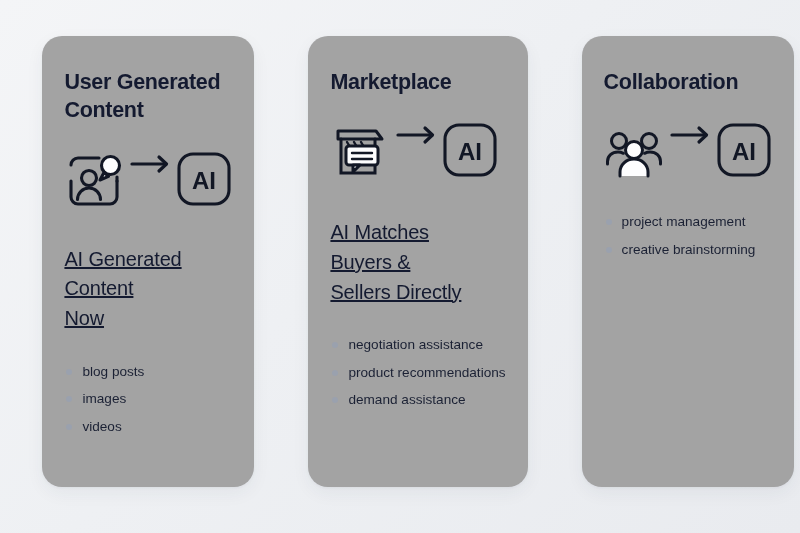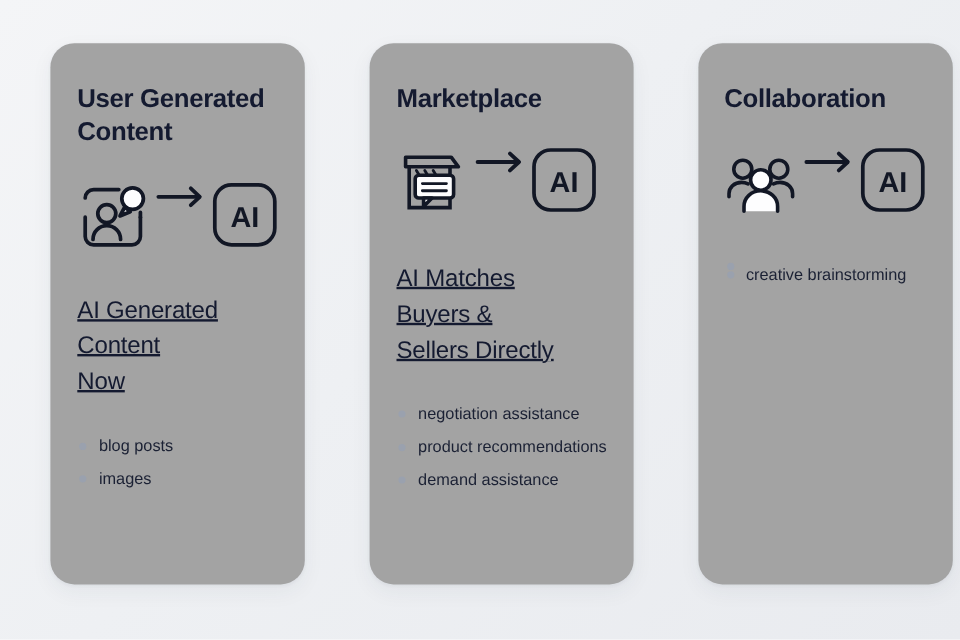--- a/index.html
+++ b/index.html
@@ -150,20 +150,21 @@
       </svg>
     </div>
 
     <p class="card-headline">AI Generated
 Content
 Now</p>
 
     <ul class="bullets">
       <li class="bullet"><span class="dot"></span><span>blog posts</span></li>
       <li class="bullet"><span class="dot"></span><span>images</span></li>
+      <li class="bullet"><span class="dot"></span><span>videos</span></li>
     </ul>
   </div>
 
   <div class="card card-2">
     <h2 class="card-title">Marketplace</h2>
 
     <div class="icon-row">
       <svg class="icon-main" viewBox="0 0 60 60" fill="none">
         <path d="M8 9h38l6 8H8z" stroke="#121725" stroke-width="3" stroke-linejoin="round"></path>
         <path d="M11 17v34h34V17" stroke="#121725" stroke-width="3" stroke-linecap="round"></path>
@@ -214,18 +215,18 @@
       </svg>
 
       <svg class="ai-badge" viewBox="0 0 56 56" fill="none">
         <rect x="3" y="3" width="50" height="50" rx="14" stroke="#121725" stroke-width="3.1"></rect>
         <text x="28" y="38" text-anchor="middle" font-family="Liberation Sans, sans-serif" font-size="24" font-weight="bold" fill="#121725">AI</text>
       </svg>
     </div>
 
 
     <ul class="bullets">
-      <li class="bullet"><span class="dot"></span></li>
+      <li class="bullet"><span class="dot"></span><span>project management</span></li>
       <li class="bullet"><span class="dot"></span><span>creative brainstorming</span></li>
     </ul>
   </div>
 
 </div>
 
 </body></html>

